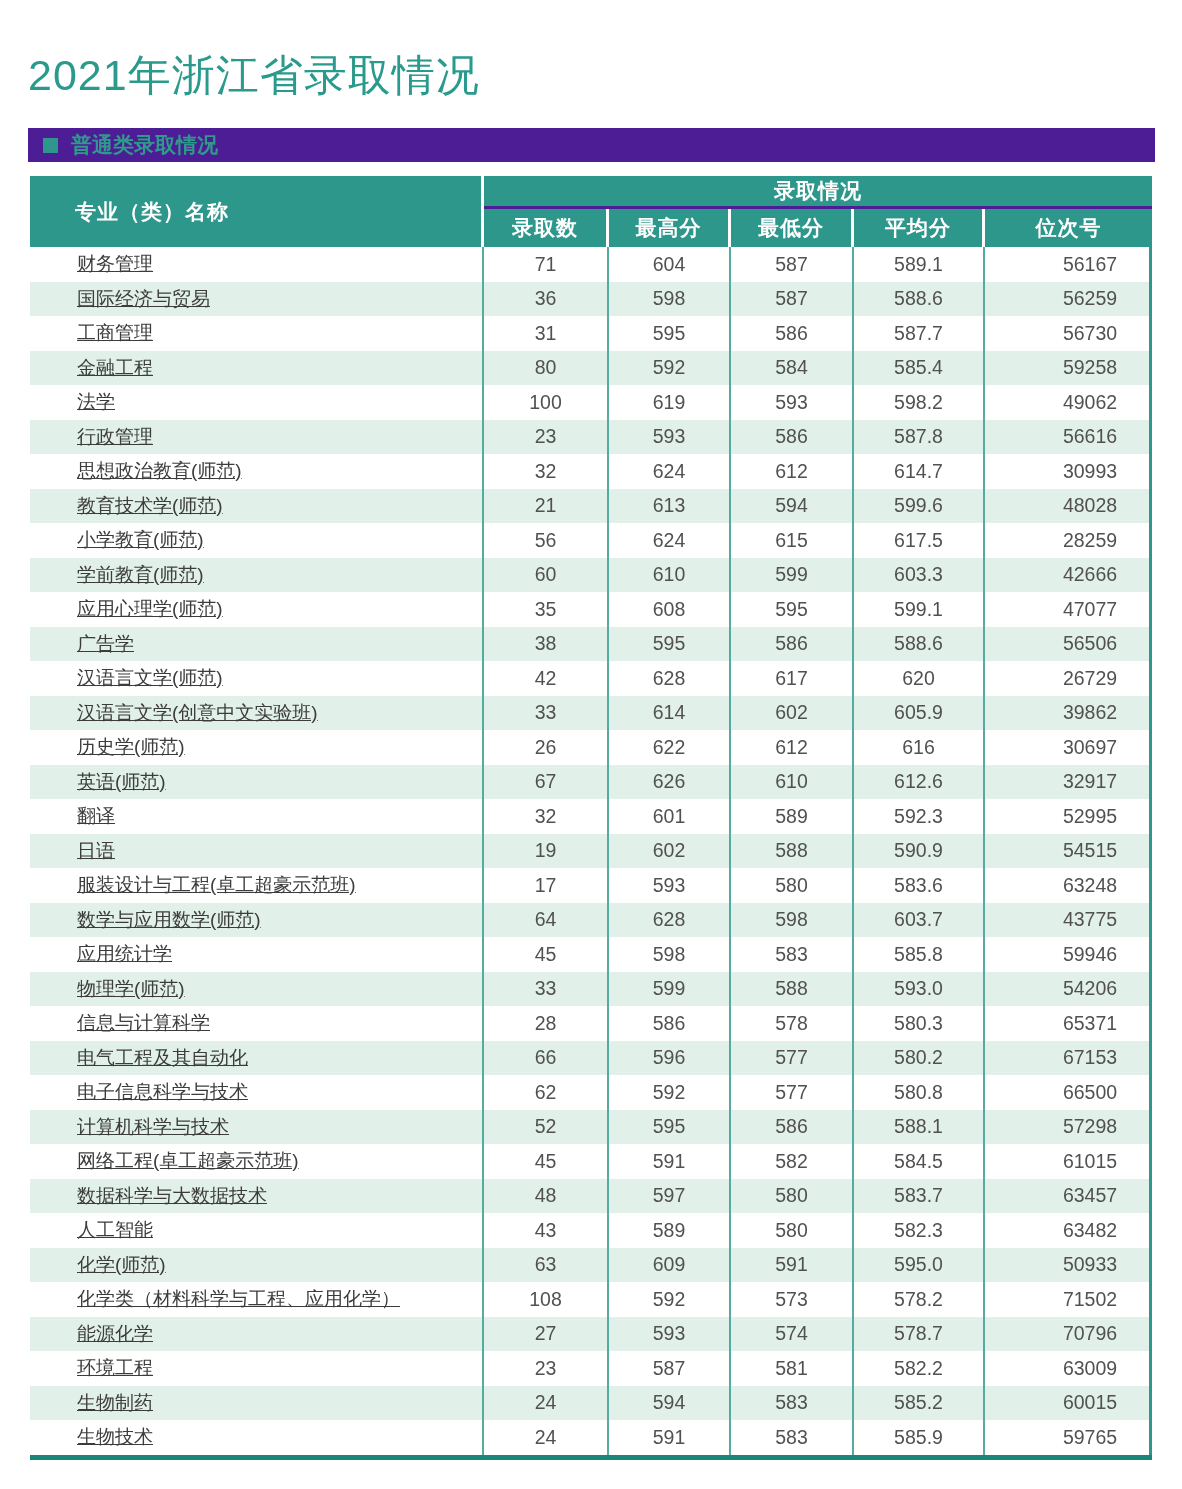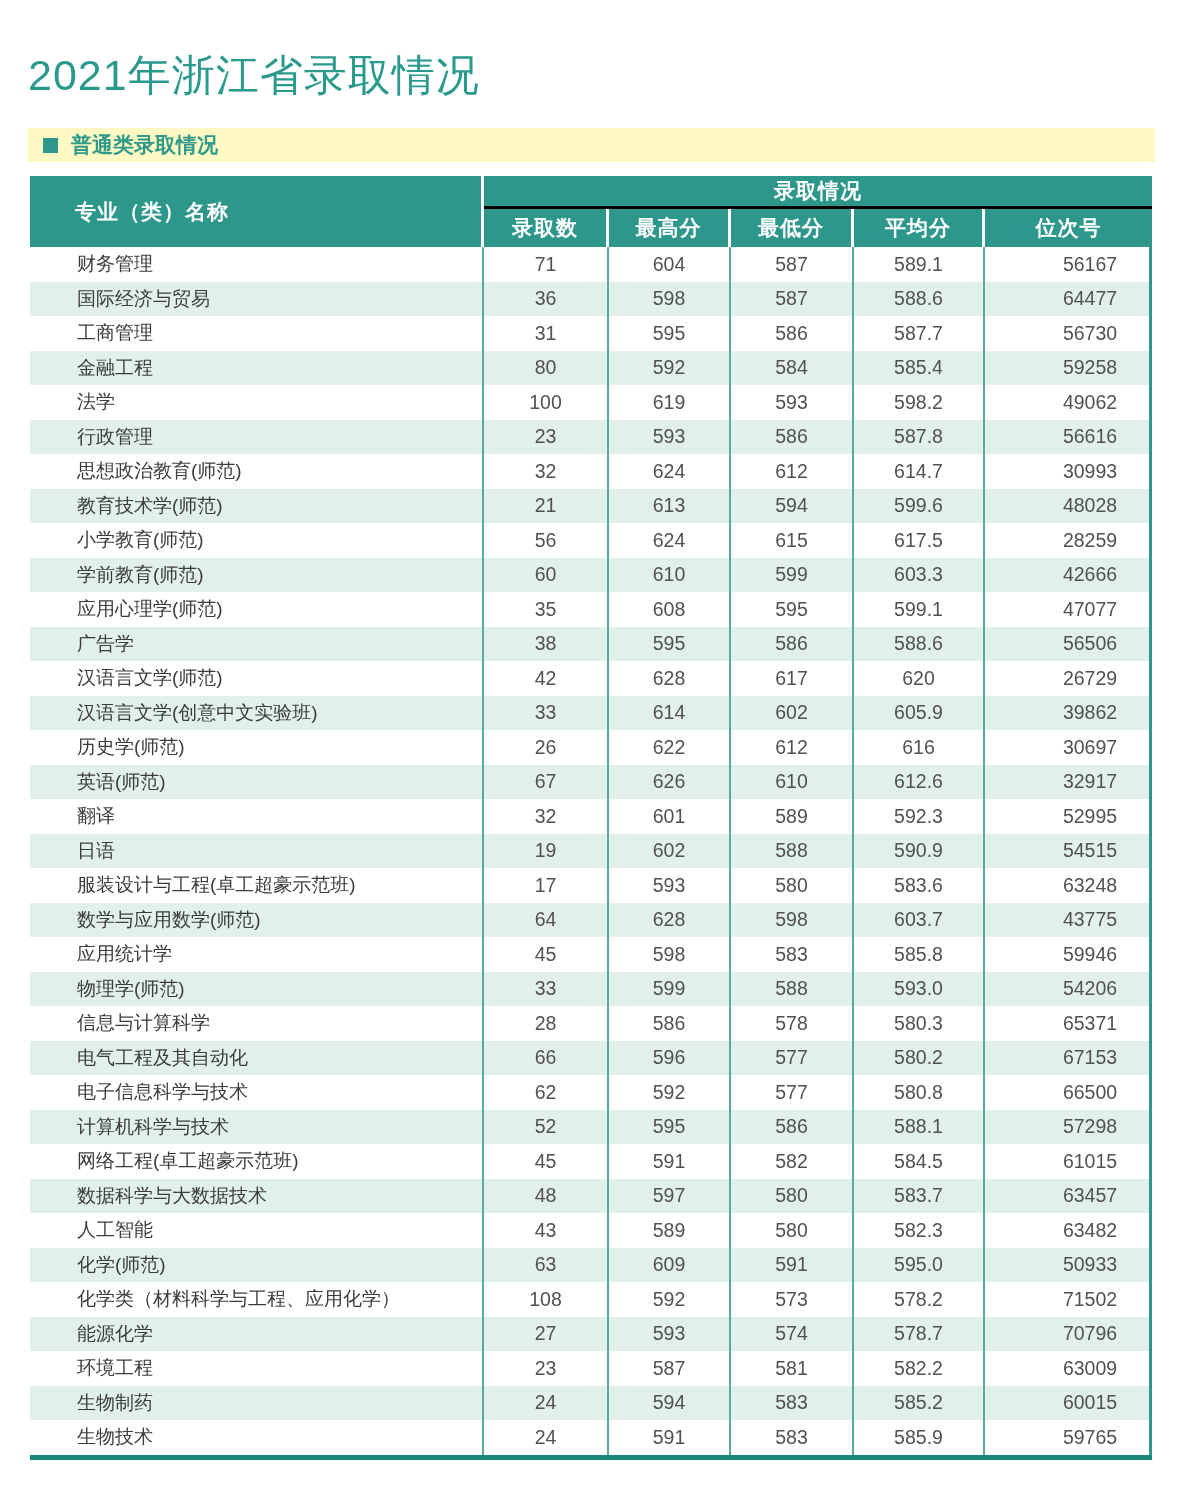--- a/index.html
+++ b/index.html
@@ -8,21 +8,21 @@
     font-family:"Liberation Sans","DejaVu Sans",sans-serif;
     -webkit-font-smoothing:antialiased;
   }
   .page-title{
     position:absolute;left:28px;top:47px;
     font-size:43px;font-weight:normal;color:#2a9a8c;letter-spacing:1px;
     white-space:nowrap;
   }
   .section-band{
     position:absolute;left:28px;top:128px;width:1127px;height:34px;
-    background:#fef9c3;display:flex;align-items:center;
+    background:#4c1d95;display:flex;align-items:center;
   }
   .section-square{
     width:15px;height:15px;background:#2e968a;margin-left:15px;flex:0 0 auto;
   }
   .section-label{
     margin-left:13px;font-size:21px;font-weight:bold;color:#2f9a8b;white-space:nowrap;
   }
   .table-wrap{
     position:absolute;left:30px;top:176px;width:1122px;
     border-bottom:5px solid #1a867a;
@@ -38,33 +38,33 @@
   col.c4{width:131px;}
   col.c5{width:167px;}
   th{
     background:#2e978c;color:#ffffff;font-weight:bold;font-size:21px;
     padding:0;margin:0;box-sizing:border-box;letter-spacing:1px;
   }
   th.th-major{
     text-align:left;padding-left:45px;border-right:3px solid #ffffff;
   }
   th.th-group{
-    height:33px;border-bottom:3px solid #000000;text-align:center;
+    height:33px;border-bottom:3px solid #4c1d95;text-align:center;
   }
   th.th-sub{
     height:38px;text-align:center;border-right:3px solid #ffffff;
   }
   th.th-sub:last-child{border-right:none;margin-top:35px;}
   td{
     height:34.5px;padding:0;box-sizing:border-box;vertical-align:middle;
     border-right:2px solid #54ab9e;
   }
   td.name{
     text-align:left;padding-left:47px;font-size:19px;color:#3c3c3c;
-    white-space:nowrap;overflow:hidden;
+    white-space:nowrap;overflow:hidden;text-decoration:underline;
   }
   td.num{
     text-align:center;font-size:19.5px;color:#515151;
     font-family:"Liberation Sans","DejaVu Sans",sans-serif;
   }
   td.num:last-child{border-right:3px solid #2f978b;padding-left:46px;}
   tbody tr:nth-child(odd){background:#ffffff;}
   tbody tr:nth-child(even){background:#e1f0e8;}
 </style>
 </head>
@@ -109,21 +109,21 @@
     <td class="num">589.1</td>
     <td class="num">56167</td>
   </tr>
 
   <tr>
     <td class="name">国际经济与贸易</td>
     <td class="num">36</td>
     <td class="num">598</td>
     <td class="num">587</td>
     <td class="num">588.6</td>
-    <td class="num">64477</td>
+    <td class="num">56259</td>
   </tr>
 
   <tr>
     <td class="name">工商管理</td>
     <td class="num">31</td>
     <td class="num">595</td>
     <td class="num">586</td>
     <td class="num">587.7</td>
     <td class="num">56730</td>
   </tr>

